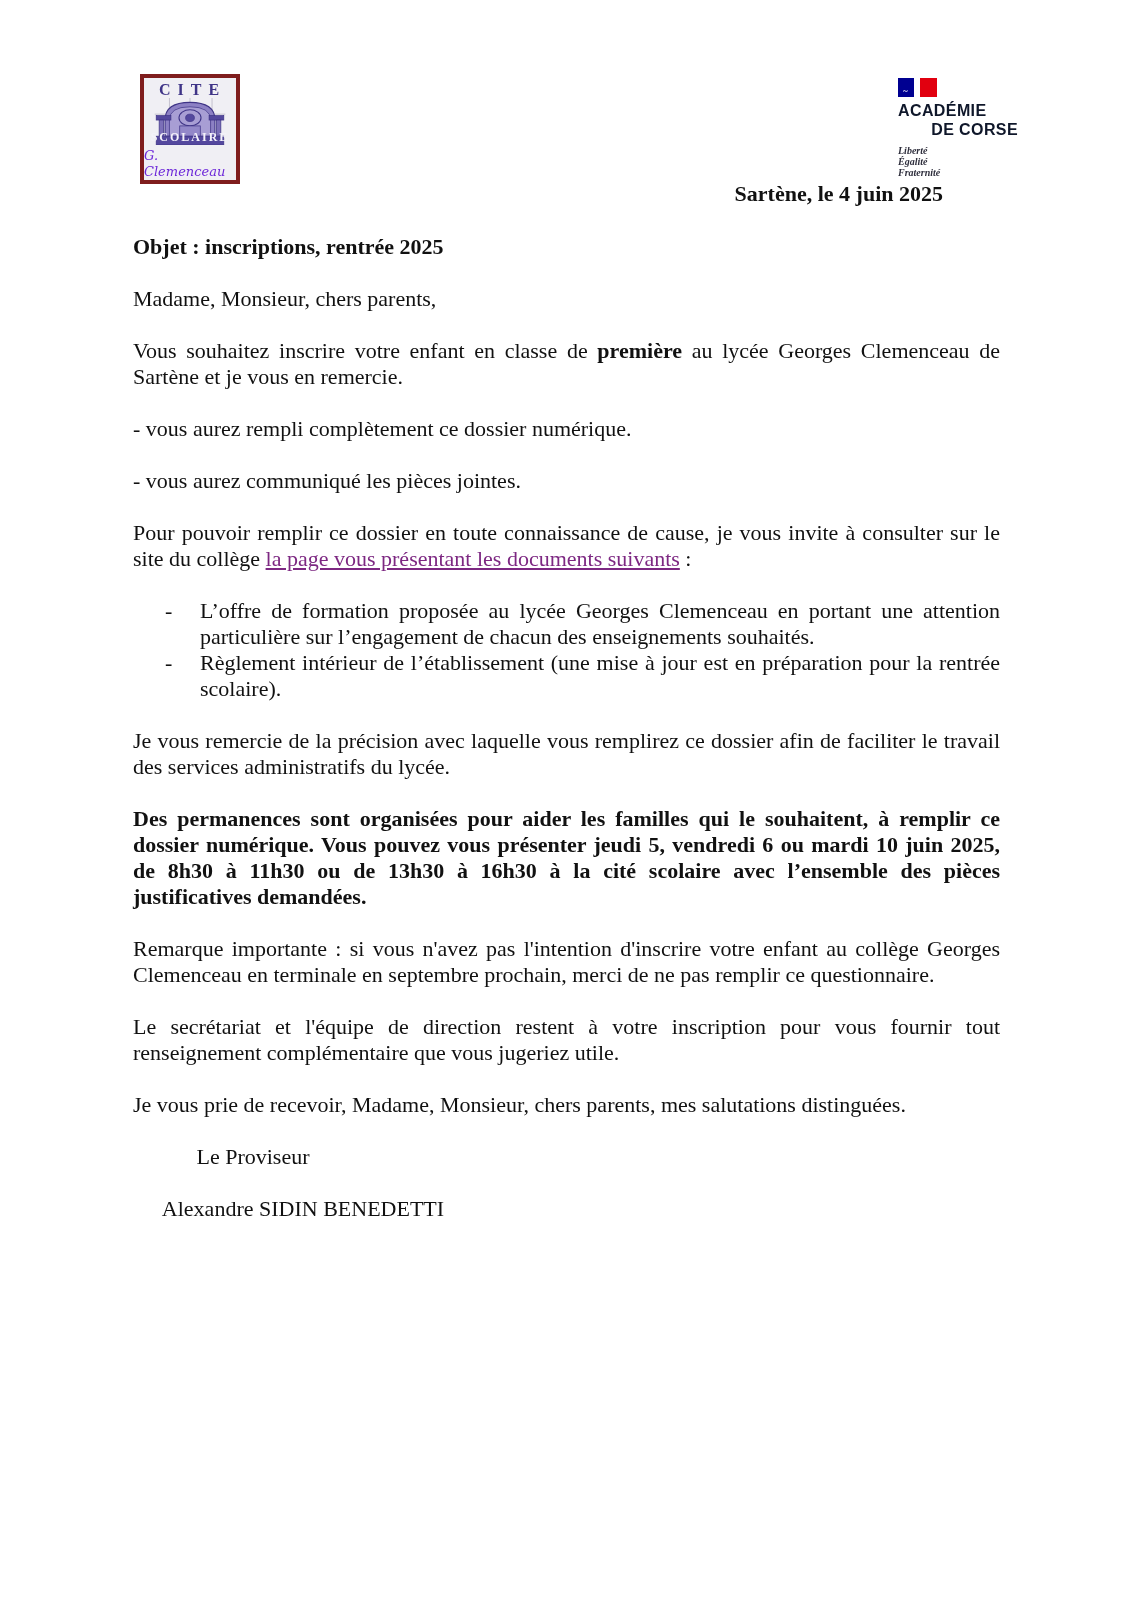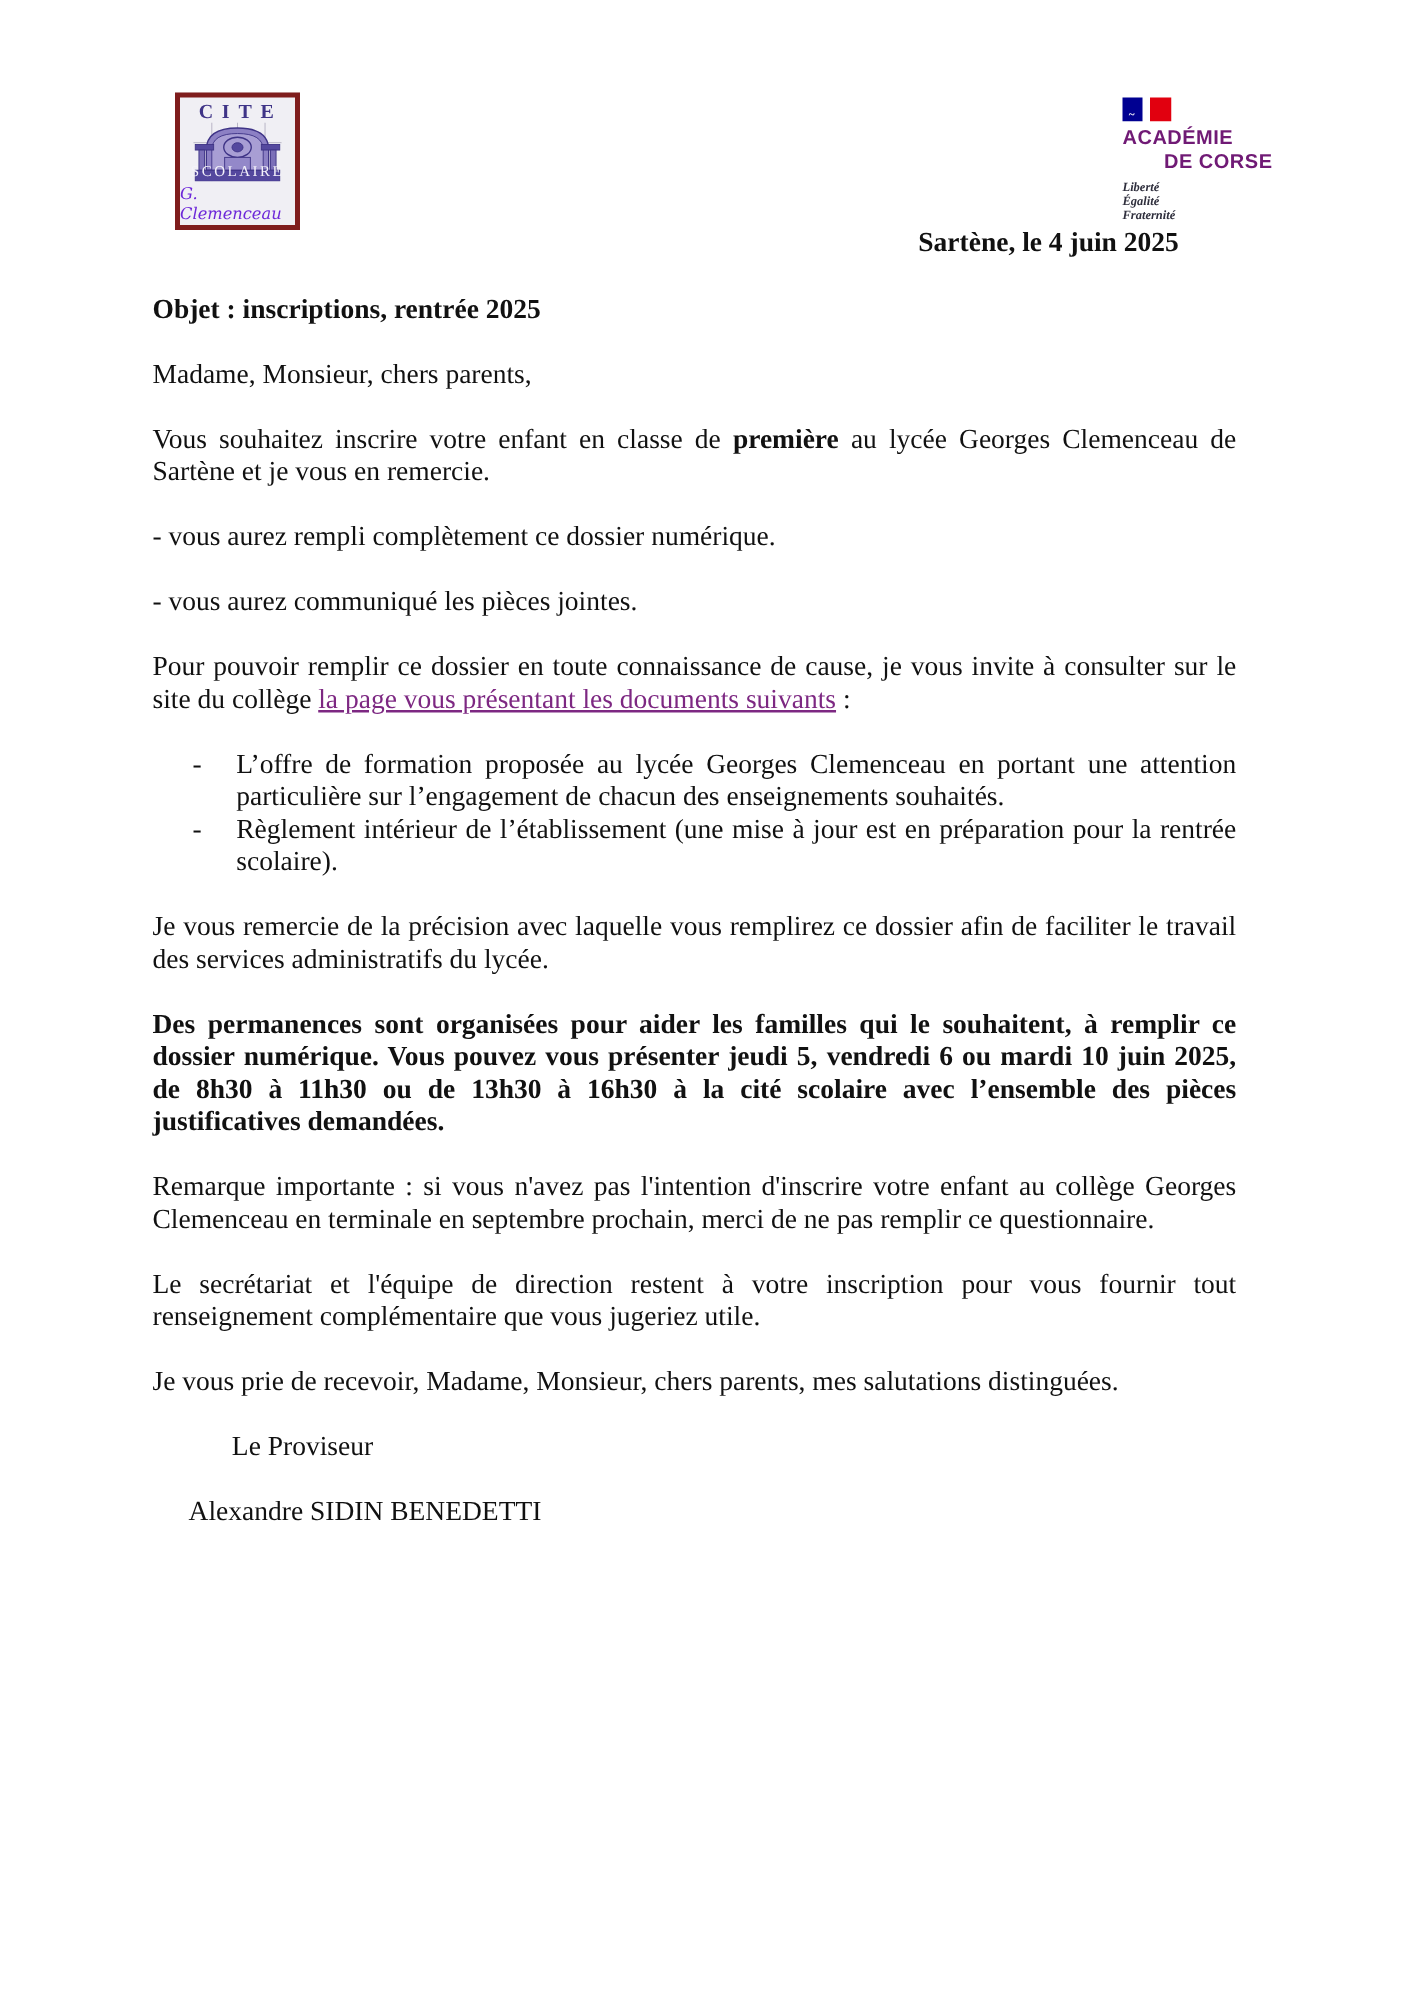--- a/index.html
+++ b/index.html
@@ -37,21 +37,21 @@
     font-weight:bold;font-size:16px;line-height:18px;
     letter-spacing:7px;padding-left:5px;
     color:var(--logo-purple-dark);
   }
   .logo-cite svg{display:block;margin-top:-1px;}
   .logo-cite .scolaire-band{
     width:92px;height:17px;margin-top:-16px;
     display:flex;align-items:center;justify-content:center;
     background:transparent;
     color:#f4f2fa;font-size:12px;line-height:17px;letter-spacing:2px;
-    font-weight:normal;
+    font-weight:bold;
     position:relative;z-index:2;
   }
   .logo-cite .clemenceau{
     font-style:italic;font-size:13px;line-height:16px;margin-top:2px;
     color:#6d28d9;
     font-family:"DejaVu Serif","Liberation Serif",serif;
   }
 
   
   .logo-academie{position:absolute;left:898px;top:78px;width:120px;}
@@ -59,38 +59,38 @@
   .flag .b{width:16px;height:19px;background:var(--flag-blue);position:relative;}
   .flag .gap{width:6px;height:19px;background:#ffffff;}
   .flag .r{width:17px;height:19px;background:var(--flag-red);}
   .flag .marianne{
     position:absolute;left:5px;top:9px;width:12px;height:8px;
     color:#ffffff;font-size:9px;line-height:8px;font-weight:bold;
   }
   .acad-name{
     margin-top:4px;
     font-family:"Liberation Sans","DejaVu Sans",sans-serif;
-    font-weight:bold;color:#701a75;
+    font-weight:bold;color:#0f172a;
     font-size:16px;line-height:19px;letter-spacing:0.4px;white-space:nowrap;
   }
   .acad-motto{
     margin-top:6px;
     font-style:italic;font-weight:bold;color:#2f2f3d;
     font-size:10px;line-height:11px;
   }
 
   
   .date-line{
     position:absolute;left:600px;top:181px;width:343px;
     text-align:right;font-weight:bold;font-size:22px;line-height:26px;
   }
 
   
   .letter-body{
-    position:absolute;left:122px;top:234px;width:867px;
+    position:absolute;left:133px;top:234px;width:867px;
     font-size:22px;line-height:26px;
   }
   .letter-body p{margin:26px 0 0 0;}
   .letter-body p:first-child{margin-top:0;}
   .just{text-align:justify;}
   .b{font-weight:bold;}
   .doc-link{color:var(--link);text-decoration:underline;cursor:pointer;}
   .bullets{margin-top:26px;}
   .bullet{display:flex;}
   .bullet .bullet-dash{flex:0 0 67px;padding-left:32px;box-sizing:border-box;}

